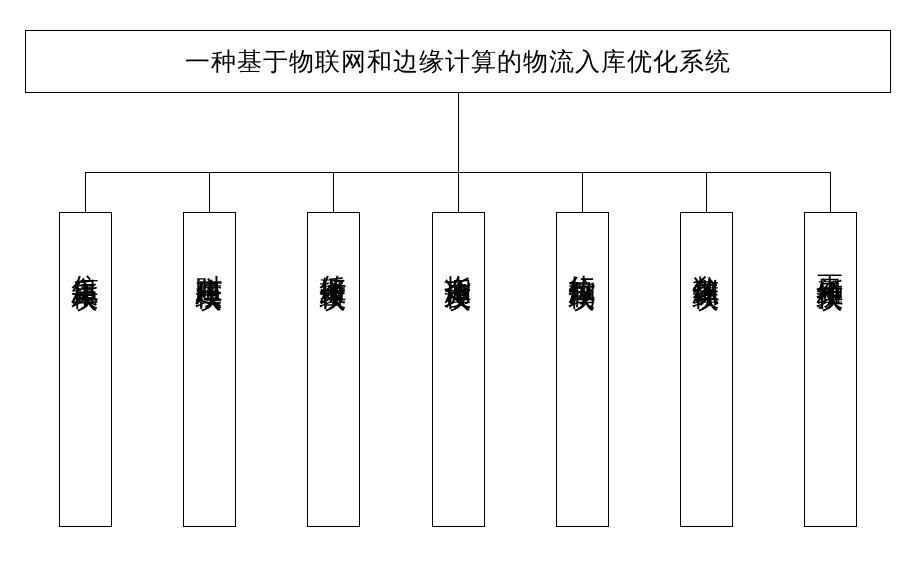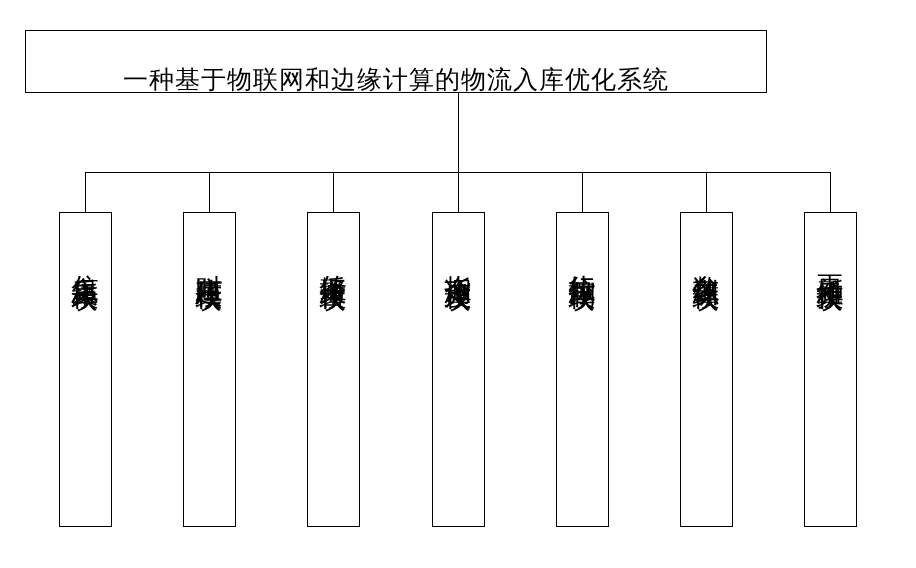--- a/index.html
+++ b/index.html
@@ -19,27 +19,27 @@
     position: relative;
     width: 916px;
     height: 568px;
   }
 
   
   .root-box {
     position: absolute;
     left: 25px;
     top: 30px;
-    width: 742px;
+    width: 866px;
     height: 63px;
     border: 1px solid #000000;
     box-sizing: border-box;
     background: #ffffff;
     display: flex;
-    align-items: flex-end;
+    align-items: center;
     justify-content: center;
   }
   .root-label {
     font-size: 25px;
     letter-spacing: 1px;
     line-height: 1;
     white-space: nowrap;
   }
 
   

